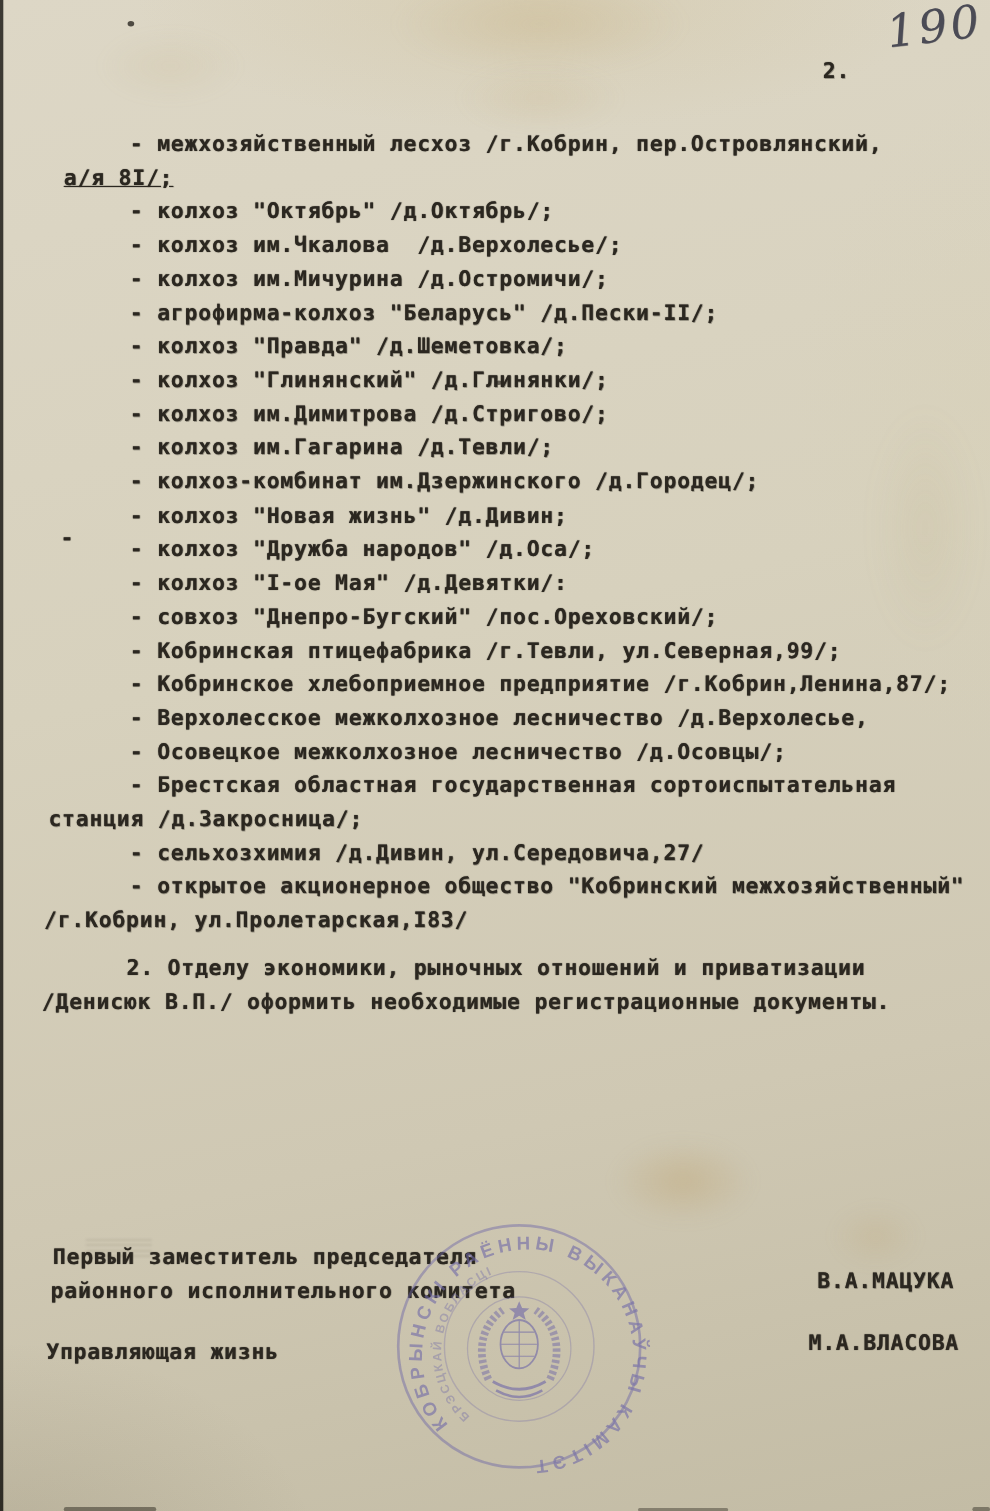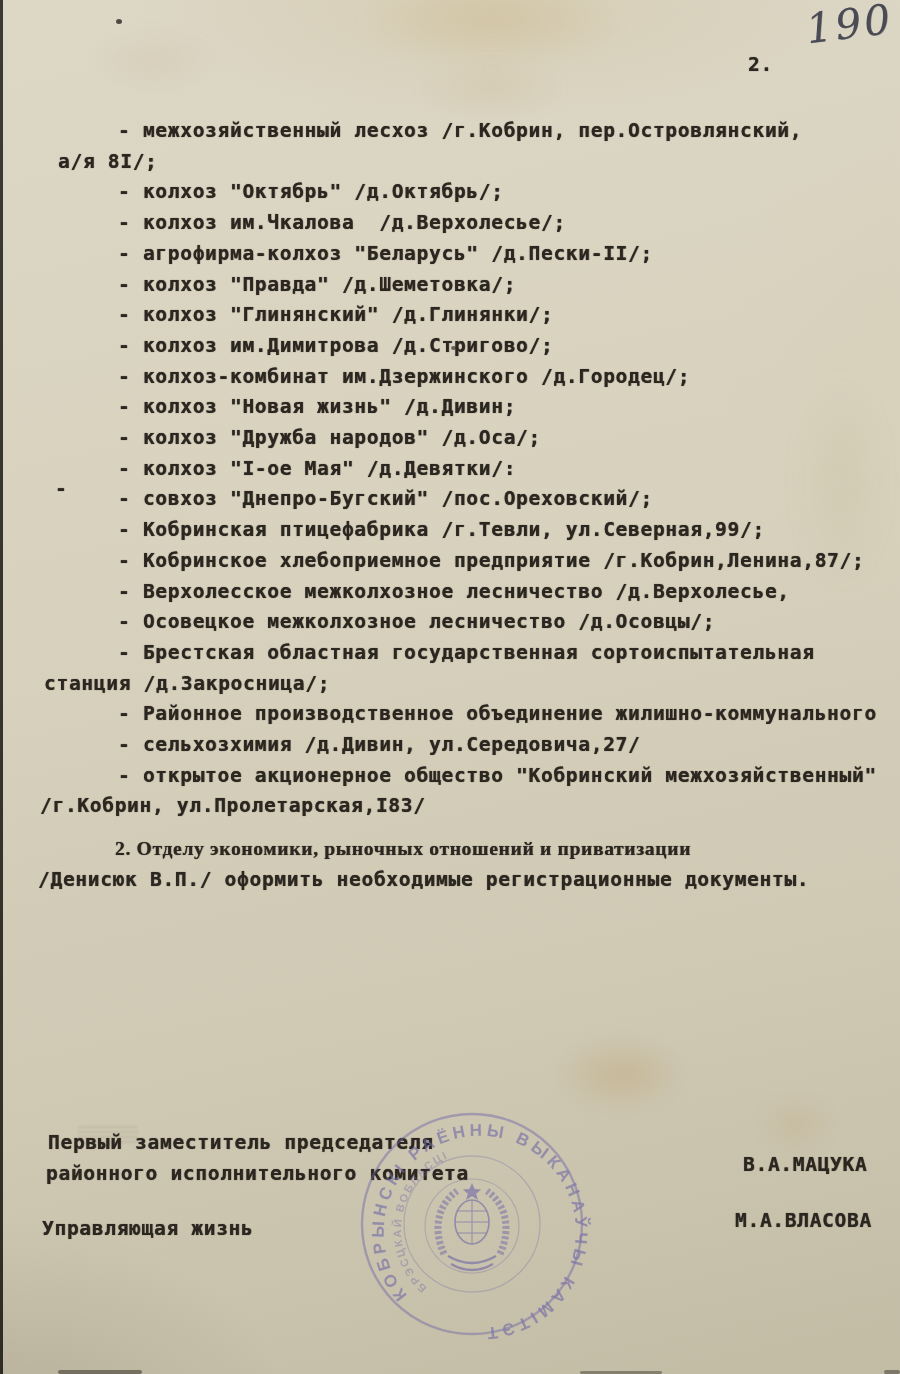--- a/index.html
+++ b/index.html
@@ -15,21 +15,21 @@
   .typewriter{
     color:#2b2720;font-weight:700;font-size:19.5px;letter-spacing:0.7px;
     line-height:30.7px;white-space:pre;
     text-shadow:0 0 1px rgba(43,39,32,0.75),0.6px 0.4px 0 rgba(43,39,32,0.30);
   }
   .abs{position:absolute;}
   #textcol{position:absolute;left:42px;top:76px;width:846px;margin-top:40px;}
   .tline{display:block;}
   .item .first{text-indent:76px;}
   #paragraph{margin-top:12px;}
-  #paragraph .first{text-indent:73px;font-family:Liberation Serif, serif;}
+  #paragraph .first{text-indent:73px;}
   #paragraph .cont{margin-left:-4px;}
   #page-number{left:748px;top:50px;}
   #hand-number{
     left:806px;top:0px;color:#4b4b55;
     font-family:"DejaVu Serif","Liberation Serif",serif;
     font-style:italic;font-size:41px;letter-spacing:3px;
     transform:rotate(-7deg);
     text-shadow:0.4px 0.4px 0 rgba(75,75,85,0.5);
   }
   #margin-dash{left:55px;top:474px;}
@@ -73,39 +73,45 @@
 
 <div id="hand-number" class="abs">190</div>
 <div id="page-number" class="abs typewriter">2.</div>
 
 <div id="margin-dash" class="abs typewriter">-</div>
 
 <div id="textcol">
   <div id="list">
       <div class="item">
         <div class="tline typewriter first">- межхозяйственный лесхоз /г.Кобрин, пер.Островлянский,</div>
-        <div class="tline typewriter cont" style="margin-left: 16px;">а/я 8I/;</div>
+        <div class="tline typewriter cont" style="margin-left: 16px; text-decoration: underline;">а/я 8I/;</div>
       </div>
       <div class="item">
         <div class="tline typewriter first">- колхоз "Октябрь" /д.Октябрь/;</div>
       </div>
       <div class="item">
         <div class="tline typewriter first">- колхоз им.Чкалова  /д.Верхолесье/;</div>
+      </div>
+      <div class="item">
+        <div class="tline typewriter first">- колхоз им.Мичурина /д.Остромичи/;</div>
       </div>
       <div class="item">
         <div class="tline typewriter first">- агрофирма-колхоз "Беларусь" /д.Пески-II/;</div>
       </div>
       <div class="item">
         <div class="tline typewriter first">- колхоз "Правда" /д.Шеметовка/;</div>
       </div>
       <div class="item">
         <div class="tline typewriter first">- колхоз "Глинянский" /д.Глинянки/;</div>
       </div>
       <div class="item">
         <div class="tline typewriter first">- колхоз им.Димитрова /д.Стригово/;</div>
+      </div>
+      <div class="item">
+        <div class="tline typewriter first">- колхоз им.Гагарина /д.Тевли/;</div>
       </div>
       <div class="item">
         <div class="tline typewriter first">- колхоз-комбинат им.Дзержинского /д.Городец/;</div>
       </div>
       <div class="item">
         <div class="tline typewriter first">- колхоз "Новая жизнь" /д.Дивин;</div>
       </div>
       <div class="item">
         <div class="tline typewriter first">- колхоз "Дружба народов" /д.Оса/;</div>
       </div>
@@ -125,21 +131,20 @@
         <div class="tline typewriter first">- Верхолесское межколхозное лесничество /д.Верхолесье,</div>
       </div>
       <div class="item">
         <div class="tline typewriter first">- Осовецкое межколхозное лесничество /д.Осовцы/;</div>
       </div>
       <div class="item">
         <div class="tline typewriter first">- Брестская областная государственная сортоиспытательная</div>
         <div class="tline typewriter cont" style="margin-left: 2px;">станция /д.Закросница/;</div>
       </div>
       <div class="item">
-        <div class="tline typewriter first">- Районное производственное объединение жилишно-коммунального</div>
       </div>
       <div class="item">
         <div class="tline typewriter first">- сельхозхимия /д.Дивин, ул.Середовича,27/</div>
       </div>
       <div class="item">
         <div class="tline typewriter first">- открытое акционерное общество "Кобринский межхозяйственный"</div>
         <div class="tline typewriter cont" style="margin-left: -2px;">/г.Кобрин, ул.Пролетарская,I83/</div>
       </div>
     </div>
   <div id="paragraph" class="item">

